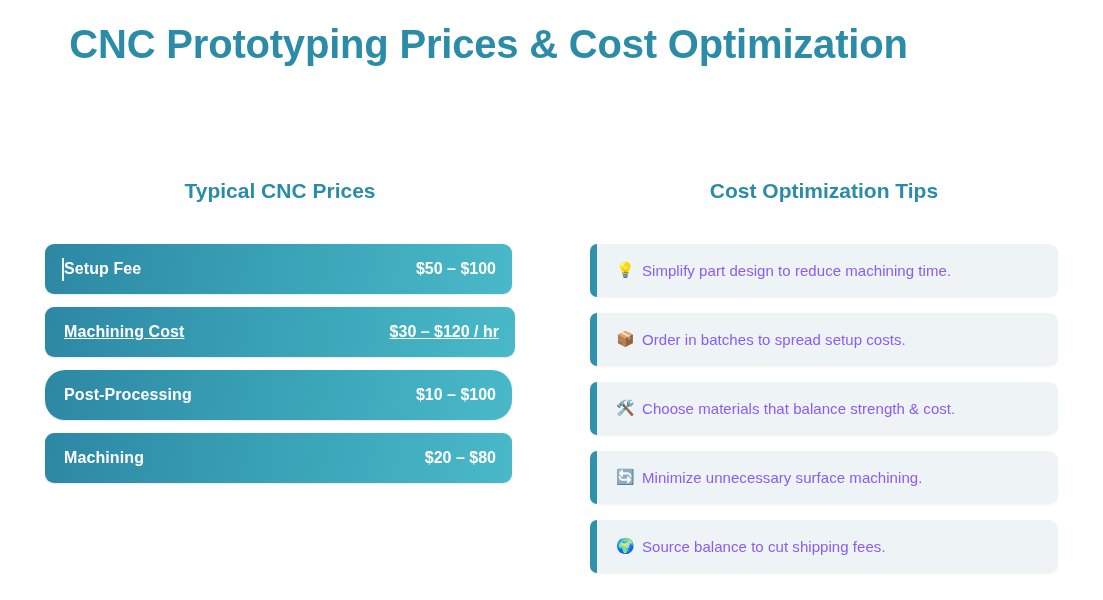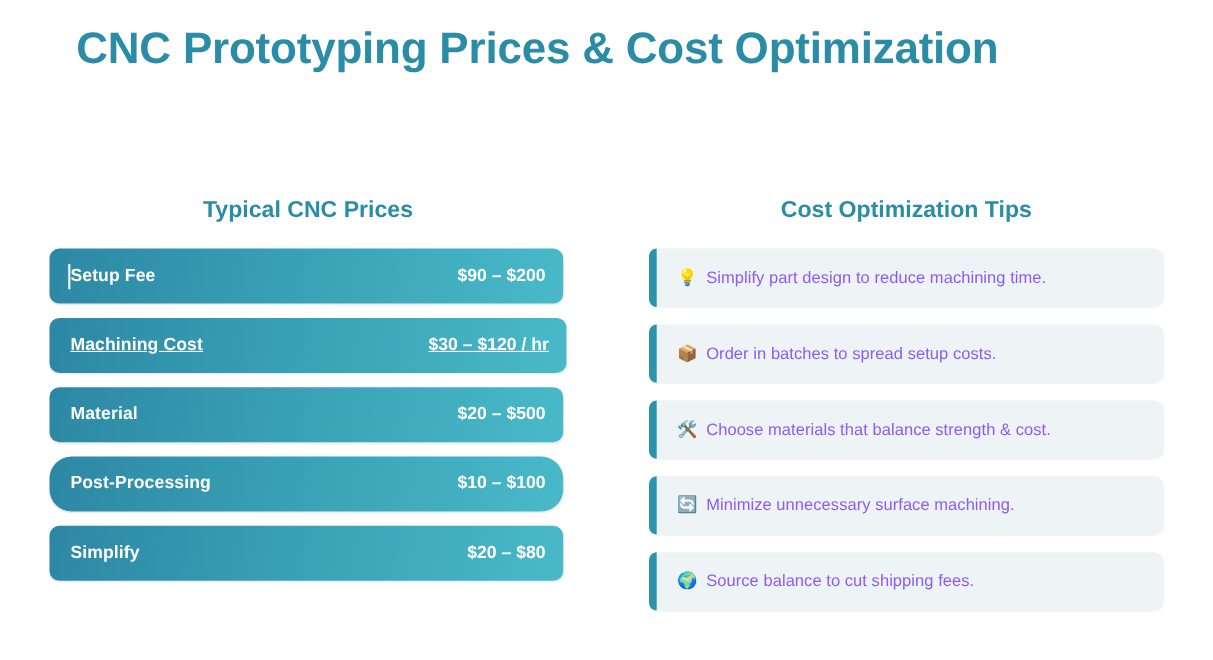--- a/index.html
+++ b/index.html
@@ -50,21 +50,21 @@
     left: 590px;
     top: 178px;
     width: 468px;
   }
 
   .col-heading {
     font-size: 21px;
     font-weight: bold;
     color: #2a8ca6;
     text-align: center;
-    margin: 0 0 22px 0;
+    margin: 0 0 40px 0;
     line-height: 26px;
     white-space: nowrap;
   }
 
   
   .bars {
     position: relative;
   }
   .bar {
     position: relative;
@@ -148,40 +148,36 @@
   <div class="main-title">CNC Prototyping Prices &amp; Cost Optimization</div>
 
   <div class="col-left">
     <div class="col-heading">Typical CNC Prices</div>
 
     <div class="bars">
 
       <div class="bar" style="width: 467px;">
         <span class="caret"></span>
         <span class="bar-label">Setup Fee</span>
-        <span class="bar-value">$90 – $200</span>
+        <span class="bar-value">$50 – $100</span>
       </div>
 
       <div class="bar" style="width: 470px; text-decoration: underline;">
         <span class="bar-label">Machining Cost</span>
         <span class="bar-value">$30 – $120 / hr</span>
       </div>
 
-      <div class="bar" style="width: 467px;">
-        <span class="bar-label">Material</span>
-        <span class="bar-value">$20 – $500</span>
-      </div>
 
       <div class="bar" style="width: 467px; border-radius: 20px;">
         <span class="bar-label">Post-Processing</span>
         <span class="bar-value">$10 – $100</span>
       </div>
 
       <div class="bar" style="width: 467px;">
-        <span class="bar-label">Simplify</span>
+        <span class="bar-label">Machining</span>
         <span class="bar-value">$20 – $80</span>
       </div>
 
     </div>
   </div>
 
   <div class="col-right">
     <div class="col-heading">Cost Optimization Tips</div>
 
     <div class="tips">

